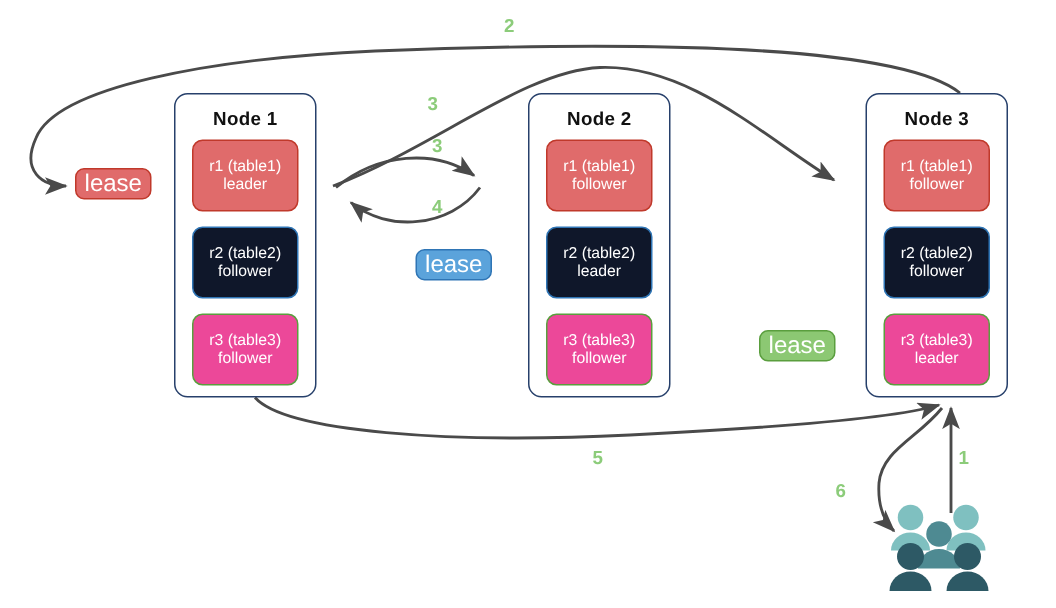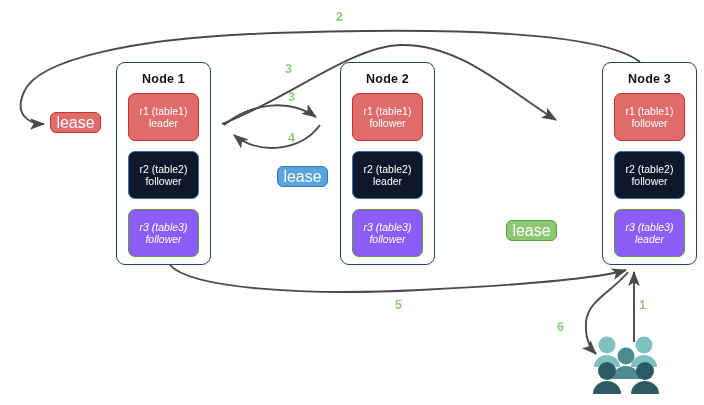--- a/index.html
+++ b/index.html
@@ -13,21 +13,21 @@
   .node{position:absolute;border:1.6px solid #27406b;border-radius:9px;
         background:#ffffff;box-sizing:border-box;z-index:2;}
   .node-title{position:absolute;left:0;right:0;top:9px;text-align:center;
               font-size:12.5px;font-weight:bold;color:#111111;letter-spacing:.2px;}
   .rep{position:absolute;left:11px;right:11px;border-radius:7px;box-sizing:border-box;
        display:flex;flex-direction:column;align-items:center;justify-content:center;
        color:#ffffff;font-size:10.5px;line-height:12.5px;text-align:center;}
   .rep .l1,.rep .l2{display:block;}
   .rep.r1{background:#e06b6b;border:1.4px solid #c0392b;}
   .rep.r2{background:#0f172a;border:1.4px solid #2f75b5;}
-  .rep.r3{background:#8b5cf6;border:1.4px solid #5a9e3e;font-style:italic;}
+  .rep.r3{background:#ec4899;border:1.4px solid #5a9e3e;}
 
   .lease{position:absolute;border-radius:6px;box-sizing:border-box;
          display:flex;align-items:center;justify-content:center;
          color:#ffffff;font-size:16px;z-index:2;}
   .lease.red{background:#e06b6b;border:1.4px solid #c0392b;}
   .lease.blue{background:#5ba3db;border:1.4px solid #2f75b5;}
   .lease.green{background:#8cc873;border:1.4px solid #5a9e3e;}
 
   .num{position:absolute;color:#8ccc7a;font-size:12.5px;font-weight:bold;z-index:4;}
 </style>
@@ -67,37 +67,37 @@
     <div class="rep r2" style="top:88px;height:48px;">
       <span class="l1">r2 (table2)</span>
       <span class="l2">follower</span>
     </div>
     <div class="rep r3" style="top:146px;height:48px;">
       <span class="l1">r3 (table3)</span>
       <span class="l2">follower</span>
     </div>
   </div>
 
-  <div class="node" id="node-2" style="left:340px;top:62px;width:95px;height:203px;">
+  <div class="node" id="node-2" style="left:352px;top:62px;width:95px;height:203px;">
     <div class="node-title">Node 2</div>
     <div class="rep r1" style="top:30px;height:48px;">
       <span class="l1">r1 (table1)</span>
       <span class="l2">follower</span>
     </div>
     <div class="rep r2" style="top:88px;height:48px;">
       <span class="l1">r2 (table2)</span>
       <span class="l2">leader</span>
     </div>
     <div class="rep r3" style="top:146px;height:48px;">
       <span class="l1">r3 (table3)</span>
       <span class="l2">follower</span>
     </div>
   </div>
 
-  <div class="node" id="node-3" style="left:577px;top:62px;width:95px;height:203px;margin-left:25px;">
+  <div class="node" id="node-3" style="left:577px;top:62px;width:95px;height:203px;">
     <div class="node-title">Node 3</div>
     <div class="rep r1" style="top:30px;height:48px;">
       <span class="l1">r1 (table1)</span>
       <span class="l2">follower</span>
     </div>
     <div class="rep r2" style="top:88px;height:48px;">
       <span class="l1">r2 (table2)</span>
       <span class="l2">follower</span>
     </div>
     <div class="rep r3" style="top:146px;height:48px;">

